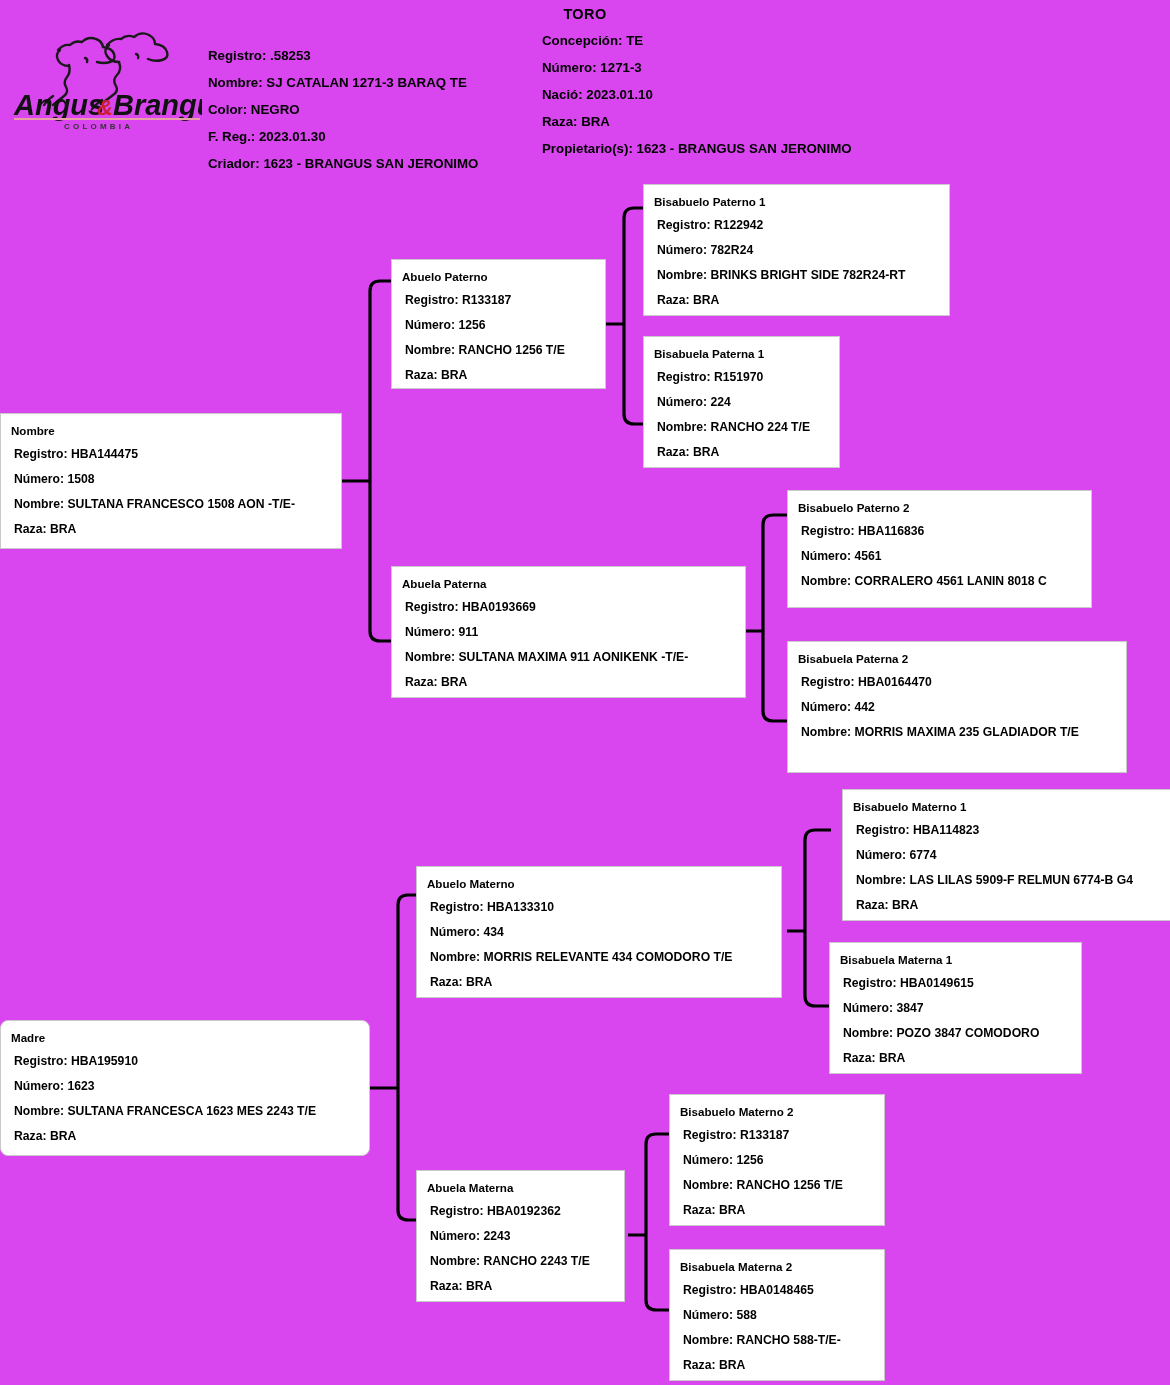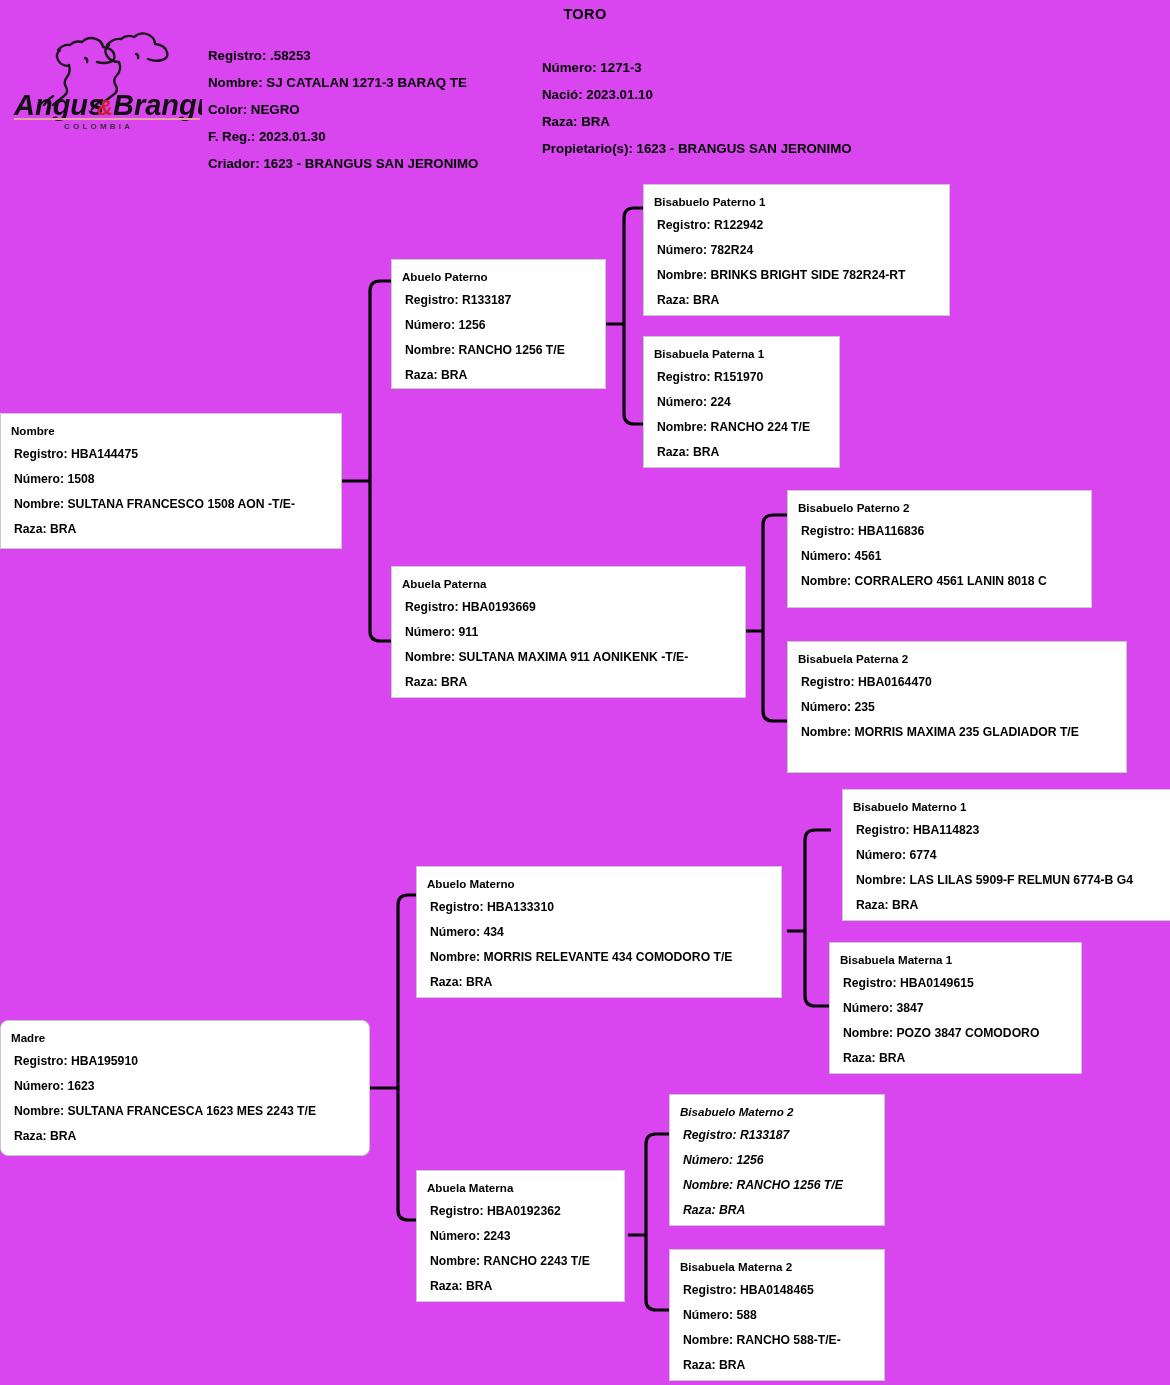--- a/index.html
+++ b/index.html
@@ -122,20 +122,21 @@
       <text x="85" y="93" font-family="'Liberation Sans', sans-serif" font-size="22" font-weight="bold" font-style="italic" fill="#cc1f2a">&amp;</text>
       <text x="101" y="93" font-family="'Liberation Sans', sans-serif" font-size="29" font-weight="bold" font-style="italic" fill="#111111">Brangus</text>
       <rect x="2" y="96" width="186" height="2" fill="#e8a0a6"></rect>
       <text x="52" y="107" font-family="'Liberation Sans', sans-serif" font-size="8" font-weight="bold" letter-spacing="3.2" fill="#333333">COLOMBIA</text>
     </svg>
   </div>
 
   <div id="header-cols">
     <div class="hdr-row">
       <div class="hdr-left">Registro: .58253</div>
+      <div class="hdr-right">Concepción: TE</div>
     </div>
     <div class="hdr-row">
       <div class="hdr-left">Nombre:  SJ CATALAN 1271-3 BARAQ TE</div>
       <div class="hdr-right">Número: 1271-3</div>
     </div>
     <div class="hdr-row">
       <div class="hdr-left">Color: NEGRO</div>
       <div class="hdr-right">Nació: 2023.01.10</div>
     </div>
     <div class="hdr-row">
@@ -252,42 +253,42 @@
     <div class="ttl">Bisabuelo Paterno 2</div>
     <div class="fld">Registro: HBA116836</div>
     <div class="fld">Número: 4561</div>
     <div class="fld">Nombre: CORRALERO 4561 LANIN 8018 C</div>
     <div class="fld"></div>
   </div>
 
   <div class="node" style="left:787px; top:641px; width:340px; height:132px;">
     <div class="ttl">Bisabuela Paterna 2</div>
     <div class="fld">Registro: HBA0164470</div>
-    <div class="fld">Número: 235</div>
+    <div class="fld">Número: 442</div>
     <div class="fld">Nombre: MORRIS MAXIMA 235 GLADIADOR T/E</div>
     <div class="fld"></div>
   </div>
 
   <div class="node" style="left:829px; top:789px; width:338px; height:132px;margin-left:13px;">
     <div class="ttl">Bisabuelo Materno 1</div>
     <div class="fld">Registro: HBA114823</div>
     <div class="fld">Número: 6774</div>
     <div class="fld">Nombre: LAS LILAS 5909-F RELMUN 6774-B G4</div>
     <div class="fld">Raza: BRA</div>
   </div>
 
   <div class="node" style="left:829px; top:942px; width:253px; height:132px;">
     <div class="ttl">Bisabuela Materna 1</div>
     <div class="fld">Registro: HBA0149615</div>
     <div class="fld">Número: 3847</div>
     <div class="fld">Nombre: POZO 3847 COMODORO</div>
     <div class="fld">Raza: BRA</div>
   </div>
 
-  <div class="node" style="left:669px; top:1094px; width:216px; height:132px;font-style:italic;">
+  <div class="node" style="left:669px; top:1094px; width:216px; height:132px;">
     <div class="ttl">Bisabuelo Materno 2</div>
     <div class="fld">Registro: R133187</div>
     <div class="fld">Número: 1256</div>
     <div class="fld">Nombre: RANCHO 1256 T/E</div>
     <div class="fld">Raza: BRA</div>
   </div>
 
   <div class="node" style="left:669px; top:1249px; width:216px; height:132px;">
     <div class="ttl">Bisabuela Materna 2</div>
     <div class="fld">Registro: HBA0148465</div>

